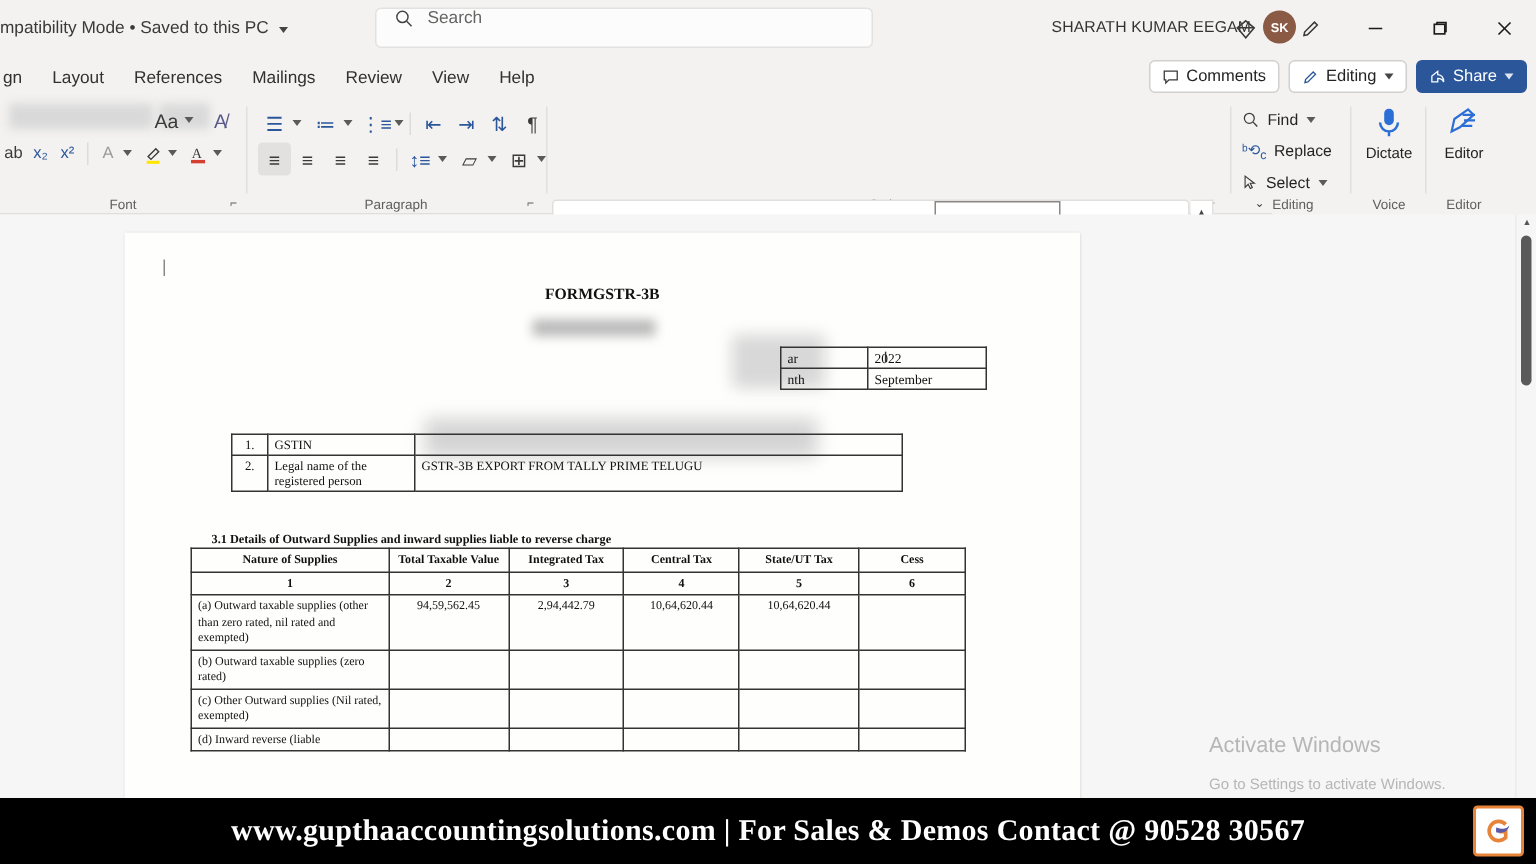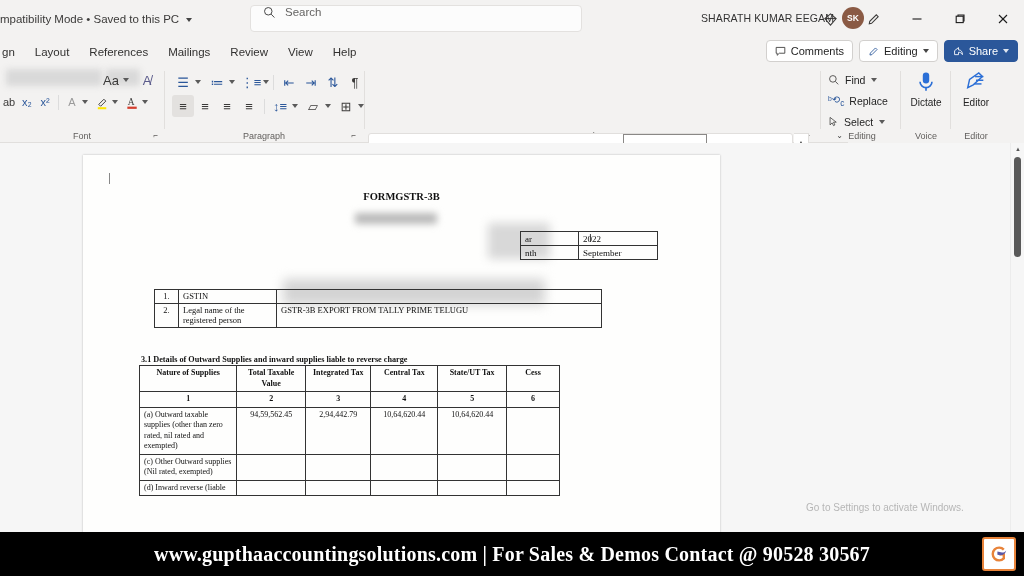--- a/index.html
+++ b/index.html
@@ -168,21 +168,21 @@
     position: absolute; left: 200px; top: 124px; width: 262px; height: 26px;
     background: #d4d4d4; filter: blur(5.5px); border-radius: 3px;
   }
 
   
   .sec-head {
     position: absolute; left: 58px; top: 200px;
     font-family: "Liberation Serif", serif; font-weight: bold; font-size: 8.2px; color: #111;
   }
   .main-table {
-    position: absolute; left: 56px; top: 210px; width: 421px;
+    position: absolute; left: 44px; top: 210px; width: 517px;
     border-collapse: collapse;
     font-family: "Liberation Serif", serif; font-size: 8px; color: #111;
   }
   .main-table th, .main-table td {
     border: 1px solid #333; padding: 2px 4px; line-height: 1.32; vertical-align: top;
   }
   .main-table th { text-align: center; font-weight: bold; font-size: 8px; }
   .main-table td.numcell { text-align: center; font-weight: bold; }
   .main-table td.val { text-align: center; vertical-align: top; }
   .c-nature { width: 132px; } .c-val { width: 80px; } .c-int { width: 77px; }
@@ -522,20 +522,28 @@
       <tbody>
         <tr>
           <td>(a) Outward taxable supplies (other than zero rated, nil rated and exempted)</td>
           <td class="val">94,59,562.45</td>
           <td class="val">2,94,442.79</td>
           <td class="val">10,64,620.44</td>
           <td class="val">10,64,620.44</td>
           <td class="val"></td>
         </tr>
         <tr>
+          <td>(b) Outward taxable supplies (zero rated)</td>
+          <td class="val"></td>
+          <td class="val"></td>
+          <td class="val"></td>
+          <td class="val"></td>
+          <td class="val"></td>
+        </tr>
+        <tr>
           <td>(c) Other Outward supplies (Nil rated, exempted)</td>
           <td class="val"></td>
           <td class="val"></td>
           <td class="val"></td>
           <td class="val"></td>
           <td class="val"></td>
         </tr>
         <tr>
           <td>(d) Inward reverse (liable</td>
           <td class="val"></td>
@@ -543,20 +551,21 @@
           <td class="val"></td>
           <td class="val"></td>
           <td class="val"></td>
         </tr>
       </tbody>
     </table>
   </div>
 
 
   <div class="activate">
+    <div class="a1">Activate Windows</div>
     <div class="a2">Go to Settings to activate Windows.</div>
   </div>
 </div>
 
 <div class="vscroll">
   <div class="vup">▲</div>
   <div class="vthumb"></div>
 </div>
 
 <div class="strip-top"></div>

